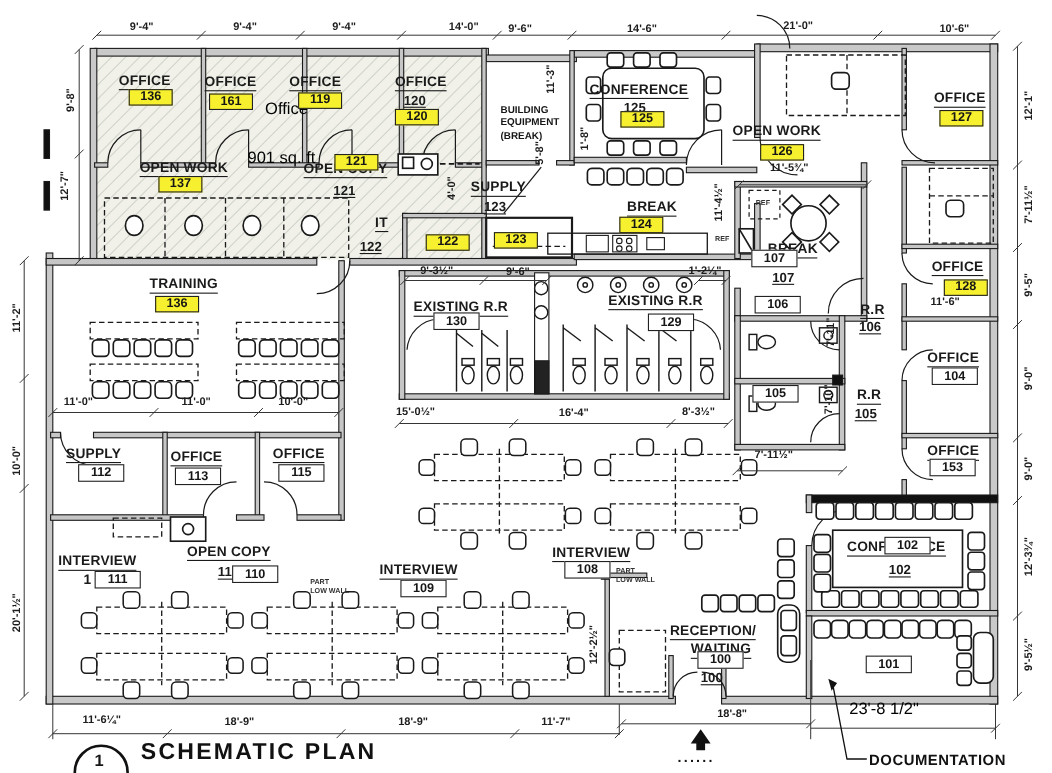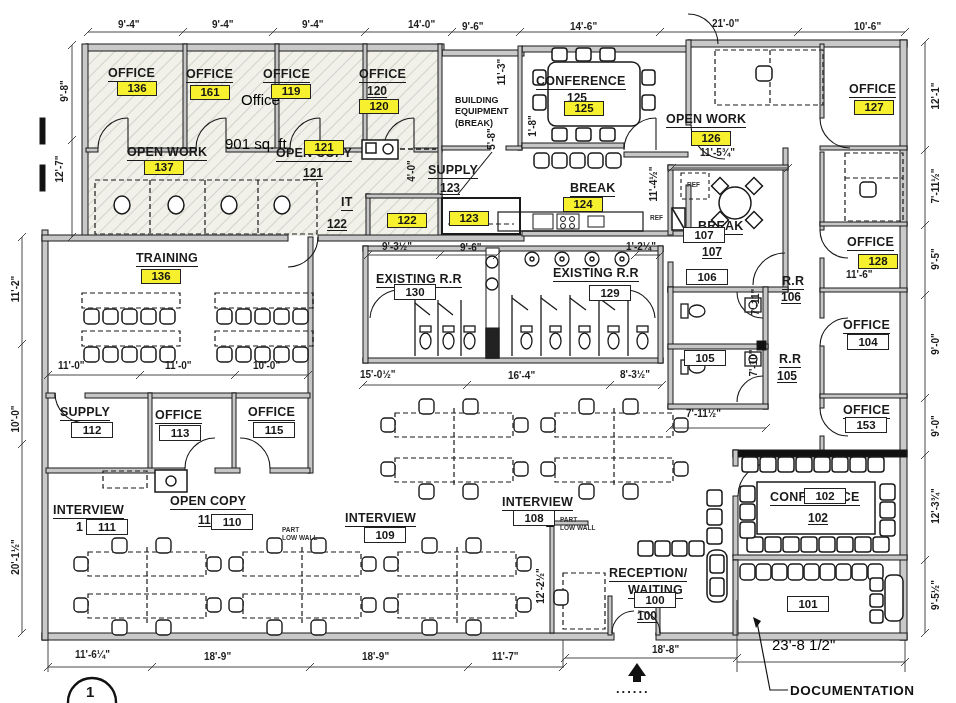--- a/index.html
+++ b/index.html
@@ -640,15 +640,16 @@
 <span class="t tiny" style="left:560px;top:525px">LOW WALL</span>
 <span class="t tiny" style="left:282px;top:527px">PART</span>
 <span class="t tiny" style="left:282px;top:535px">LOW WALL</span>
 
 <span class="t ov" style="left:241px;top:92px">Office</span>
 <span class="t ov" style="left:225px;top:136px">901 sq. ft</span>
 <span class="t ov" style="left:772px;top:637px">23'-8 1/2"</span>
 <span class="t dots" style="left:616px;top:682px">......</span>
 
 <span class="t cnum" style="left:86px;top:684px">1</span>
+<span class="t title" style="left:128px;top:673px">SCHEMATIC PLAN</span>
 <span class="t doc" style="left:790px;top:684px">DOCUMENTATION</span>
 
 </div>
 
 </body></html>

